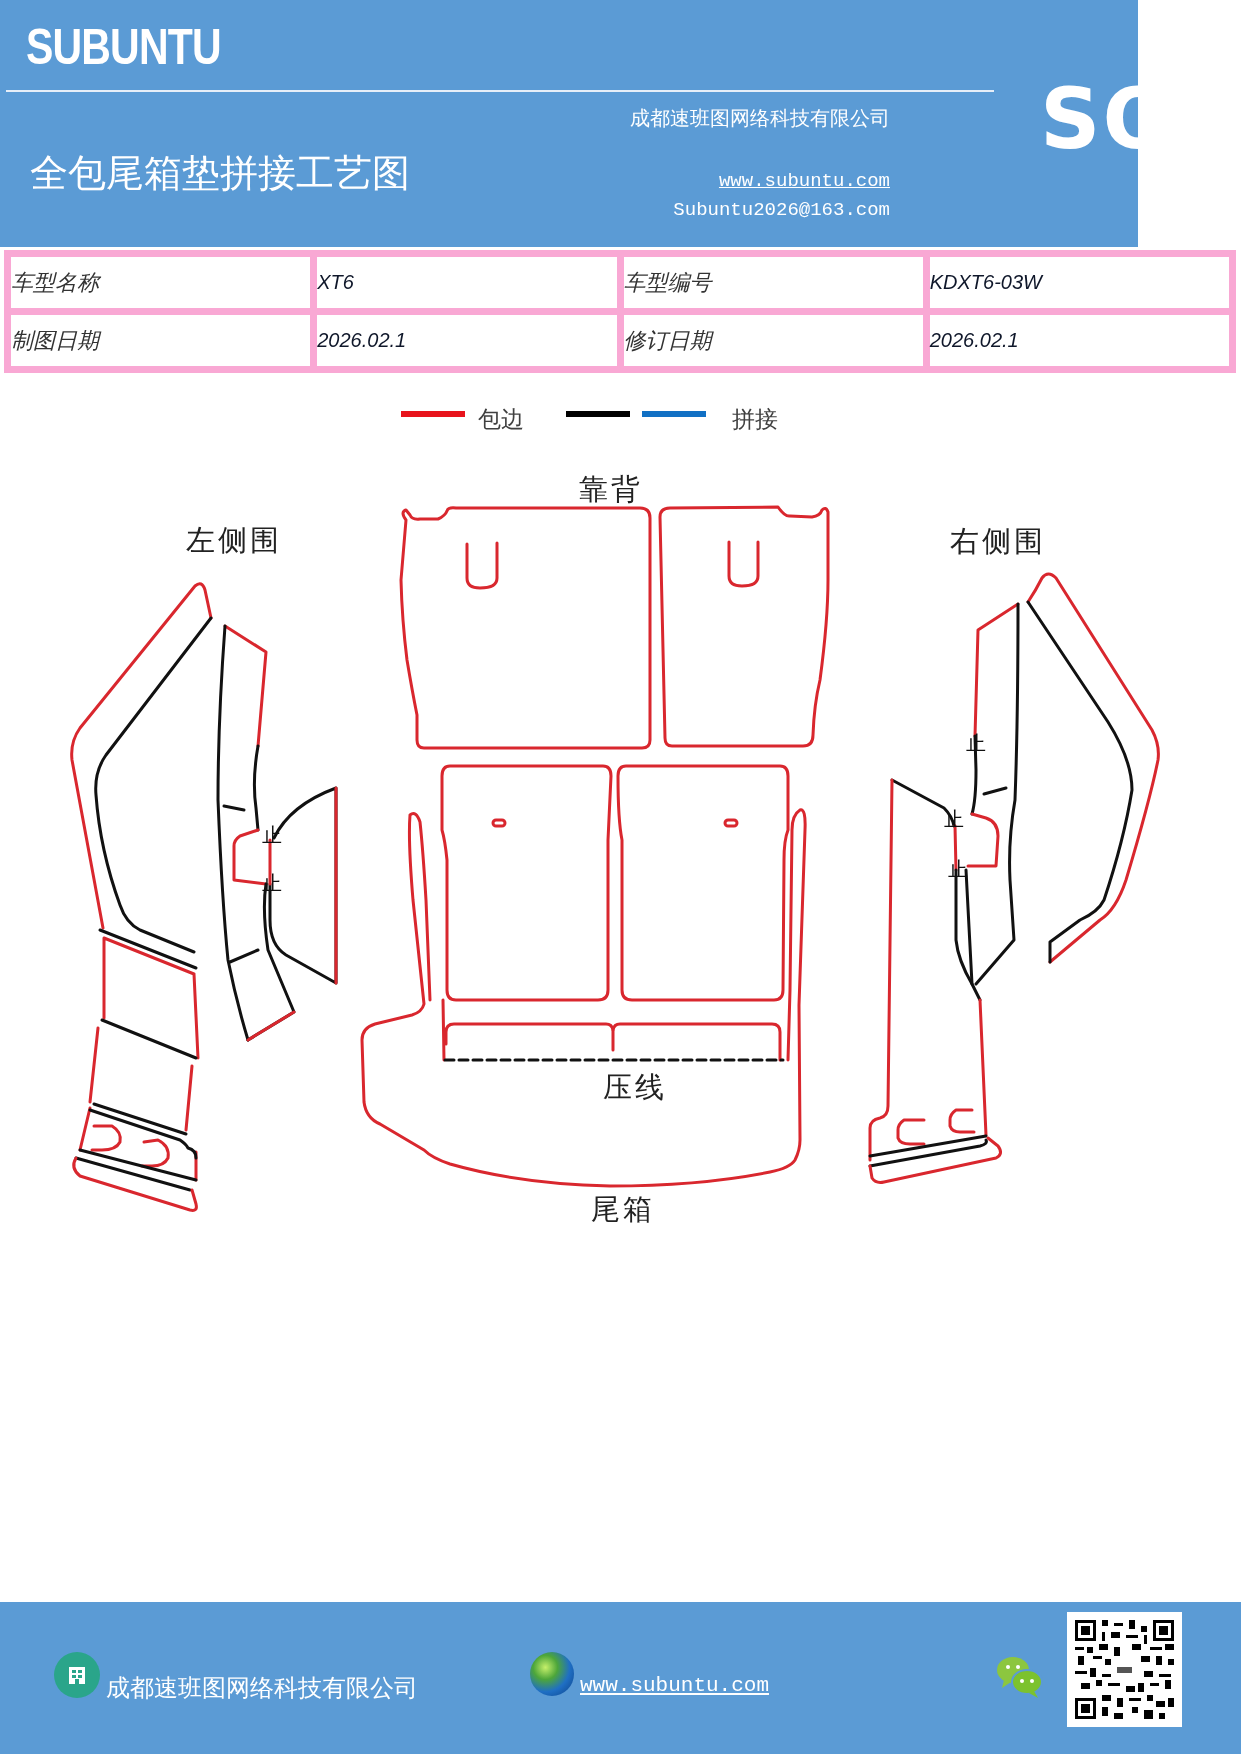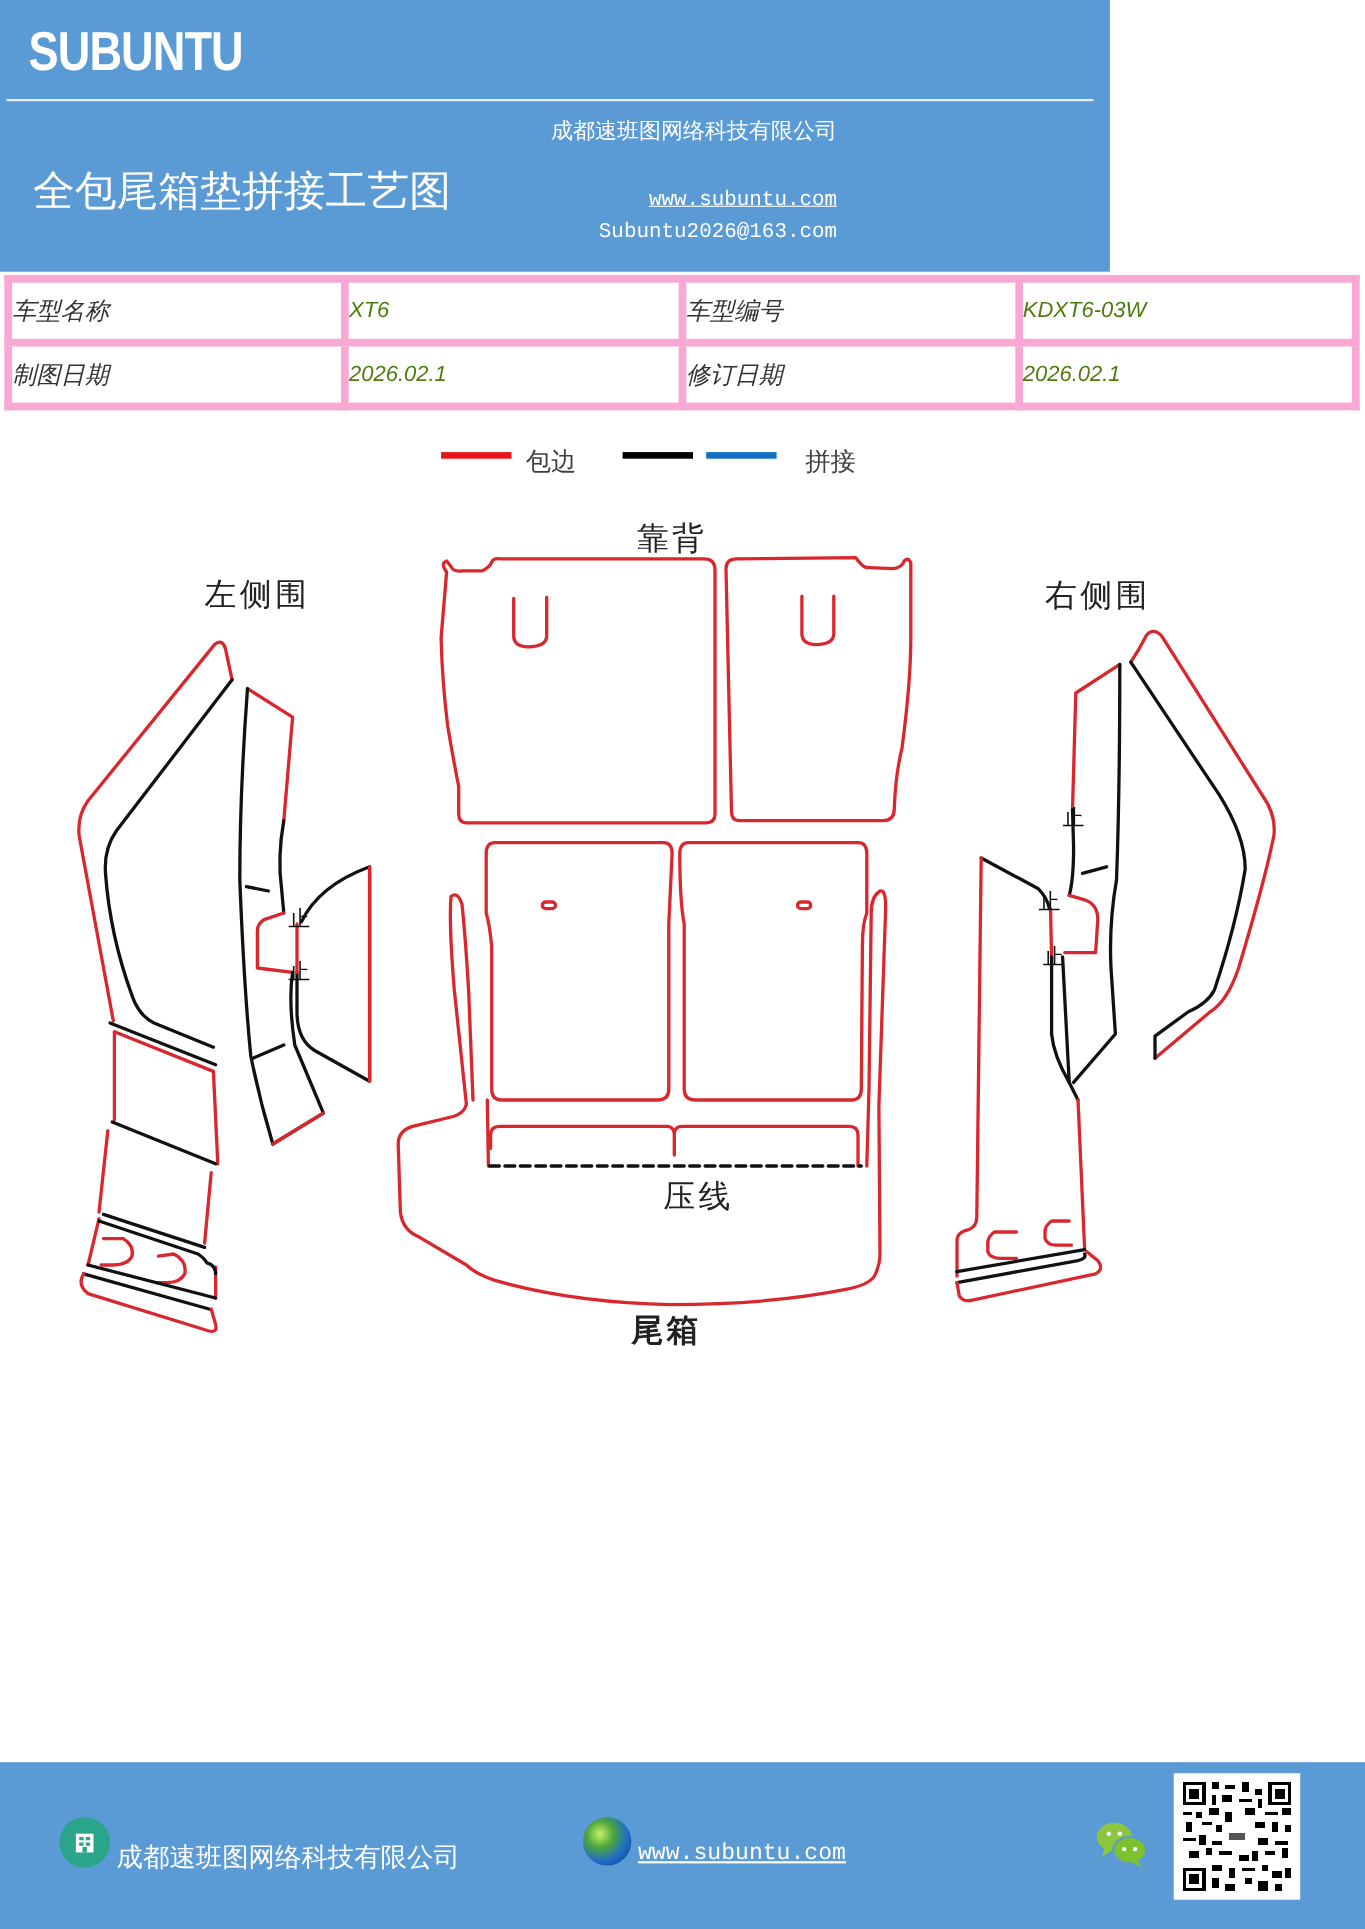--- a/index.html
+++ b/index.html
@@ -1,33 +1,33 @@
 <!DOCTYPE html>
 <html><head>
 <meta charset="utf-8">
 <style>
   * { box-sizing: border-box; margin: 0; padding: 0; }
   html, body { width: 1241px; height: 1754px; background: #ffffff; overflow: hidden; }
   body { position: relative; font-family: "DejaVu Sans", sans-serif; color: #222; }
 
   
-  .header { position: absolute; left: 0; top: 0; width: 1009px; height: 247px; background: #5b9bd5; }
+  .header { position: absolute; left: 0; top: 0; width: 1138px; height: 247px; background: #5b9bd5; }
   .brand { position: absolute; left: 26px; top: 18px; color: #fff; font-family: "Liberation Sans", sans-serif; font-weight: bold; font-size: 50px; letter-spacing: -1px; transform: scaleX(0.82); transform-origin: left top; }
   .header-rule { position: absolute; left: 6px; top: 90px; width: 988px; height: 2px; background: #e6eef8; }
   .doc-title { position: absolute; left: 30px; top: 148px; color: #fff; font-family: "DejaVu Serif", serif; font-size: 38px; letter-spacing: 0px; }
   .company { position: absolute; right: 248px; top: 105px; color: #fff; font-family: "DejaVu Serif", serif; font-size: 20px; }
   .website { position: absolute; right: 248px; top: 170px; color: #fff; font-family: "Liberation Mono", monospace; font-size: 19px; text-decoration: underline; }
   .email { position: absolute; right: 248px; top: 199px; color: #fff; font-family: "Liberation Mono", monospace; font-size: 19px; }
   .sop { position: absolute; left: 1040px; top: 70px; color: #fff; font-family: "DejaVu Sans", sans-serif; font-size: 84px; font-weight: bold; letter-spacing: 2px; }
 
   
   .info-table { position: absolute; left: 4px; top: 250px; width: 1232px; border-collapse: collapse; }
   .info-table td { border: 7px solid #f9a8d4; height: 58px; text-align: left; vertical-align: middle; width: 25%; font-style: italic; }
   .info-table td.lbl { font-family: "DejaVu Serif", serif; font-size: 22px; color: #333; }
-  .info-table td.val { font-family: "Liberation Sans", sans-serif; font-size: 20px; color: #4d7c0f; }
+  .info-table td.val { font-family: "Liberation Sans", sans-serif; font-size: 20px; color: #0f172a; }
 
   
   .legend { position: absolute; top: 400px; left: 0; width: 1241px; height: 40px; }
   .lg-line { position: absolute; height: 6px; top: 11px; }
   .lg-text { position: absolute; top: 4px; font-family: "DejaVu Serif", serif; font-size: 23px; color: #404040; }
 
   
   .diagram { position: absolute; left: 0; top: 440px; width: 1241px; height: 800px; }
   .diagram svg { position: absolute; left: 0; top: 0; }
   .lbl-text { position: absolute; font-family: "DejaVu Sans", sans-serif; font-size: 29px; color: #222; letter-spacing: 3px; }
@@ -77,21 +77,21 @@
   <div class="lg-line" style="left:566px;width:64px;background:#000;"></div>
   <div class="lg-line" style="left:642px;width:64px;background:#1170c4;"></div>
   <div class="lg-text" style="left:716px;margin-left:16px;">拼接</div>
 </div>
 
 <div class="diagram">
   <div class="lbl-text" style="left:579px;top:30px;">靠背</div>
   <div class="lbl-text" style="left:172px;top:81px;margin-left:14px;">左侧围</div>
   <div class="lbl-text" style="left:950px;top:82px;">右侧围</div>
   <div class="lbl-text" style="left:603px;top:628px;">压线</div>
-  <div class="lbl-text" style="left:574px;top:750px;font-weight:bold;">尾箱</div>
+  <div class="lbl-text" style="left:591px;top:750px;">尾箱</div>
 
   <svg width="1241" height="800" viewBox="0 440 1241 800" fill="none" stroke-linecap="round" stroke-linejoin="round">
 
     <g stroke="#d9272e" stroke-width="3">
       <path d="M406,520 Q400,512 406,510 L410,515 Q412,520 420,519 L438,519 Q445,516 447,511 Q448,507 456,508 L640,508 Q650,508 650,518 L650,740 Q650,748 642,748 L424,748 Q417,748 417,740 L417,715 Q412,690 407,660 Q402,620 401,580 Z"></path>
       <path d="M467,544 L467,578 Q467,588 480,588 Q497,588 497,578 L497,543"></path>
     </g>
 
     <g stroke="#d9272e" stroke-width="3">
       <path d="M660,517 Q660,508 670,508 L778,507 Q785,517 790,516 L812,517 Q820,516 822,510 Q826,506 828,512 L828,580 Q828,620 820,680 Q814,705 813,735 Q813,746 803,746 L672,746 Q665,746 665,738 Z"></path>

